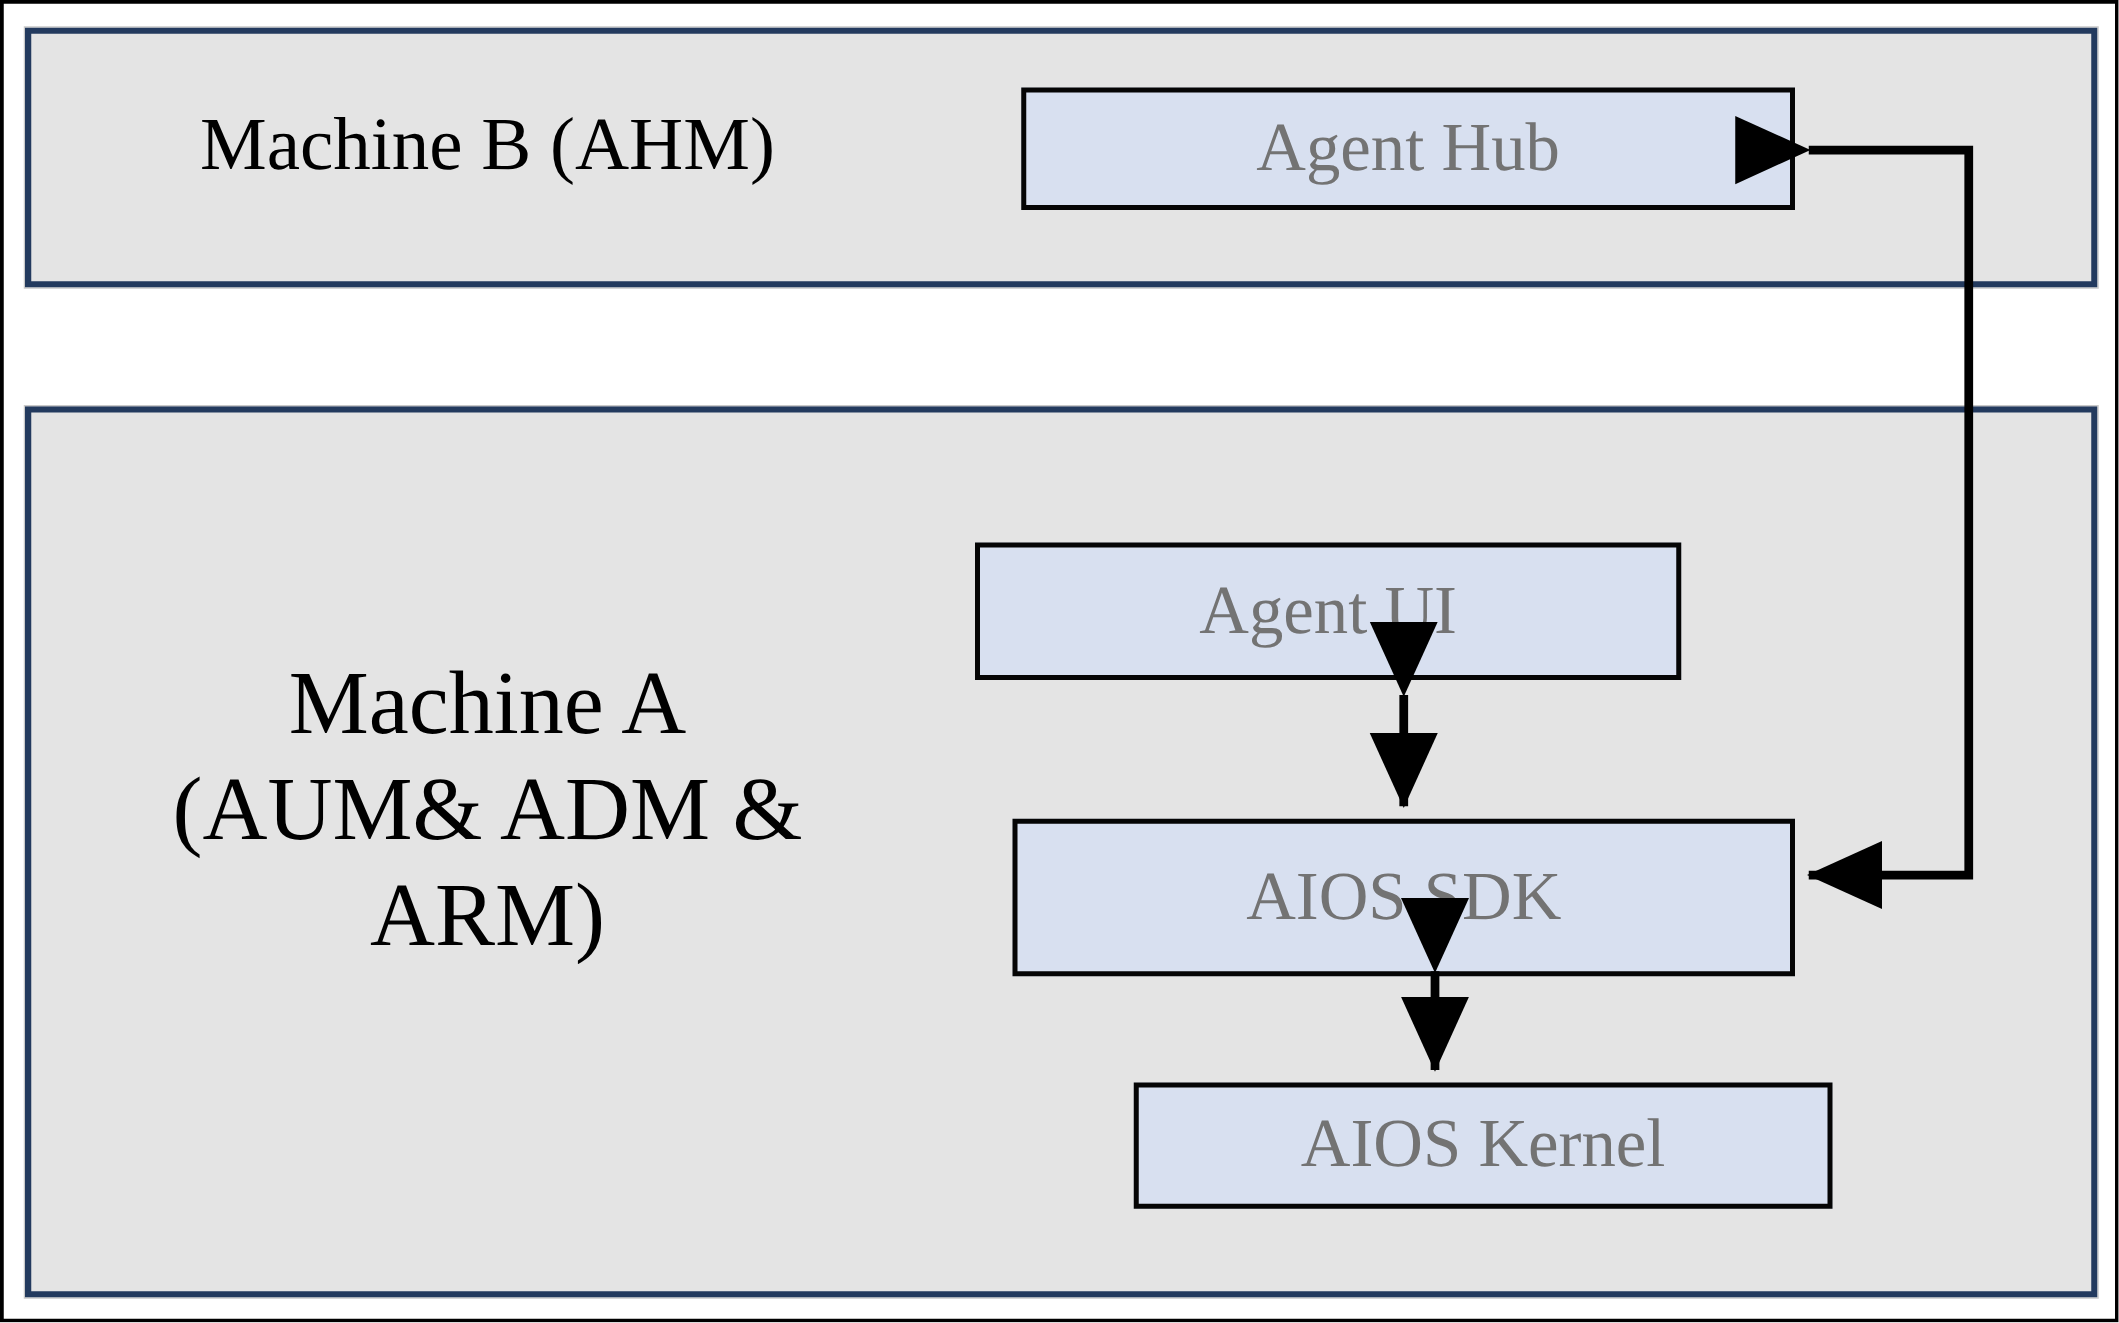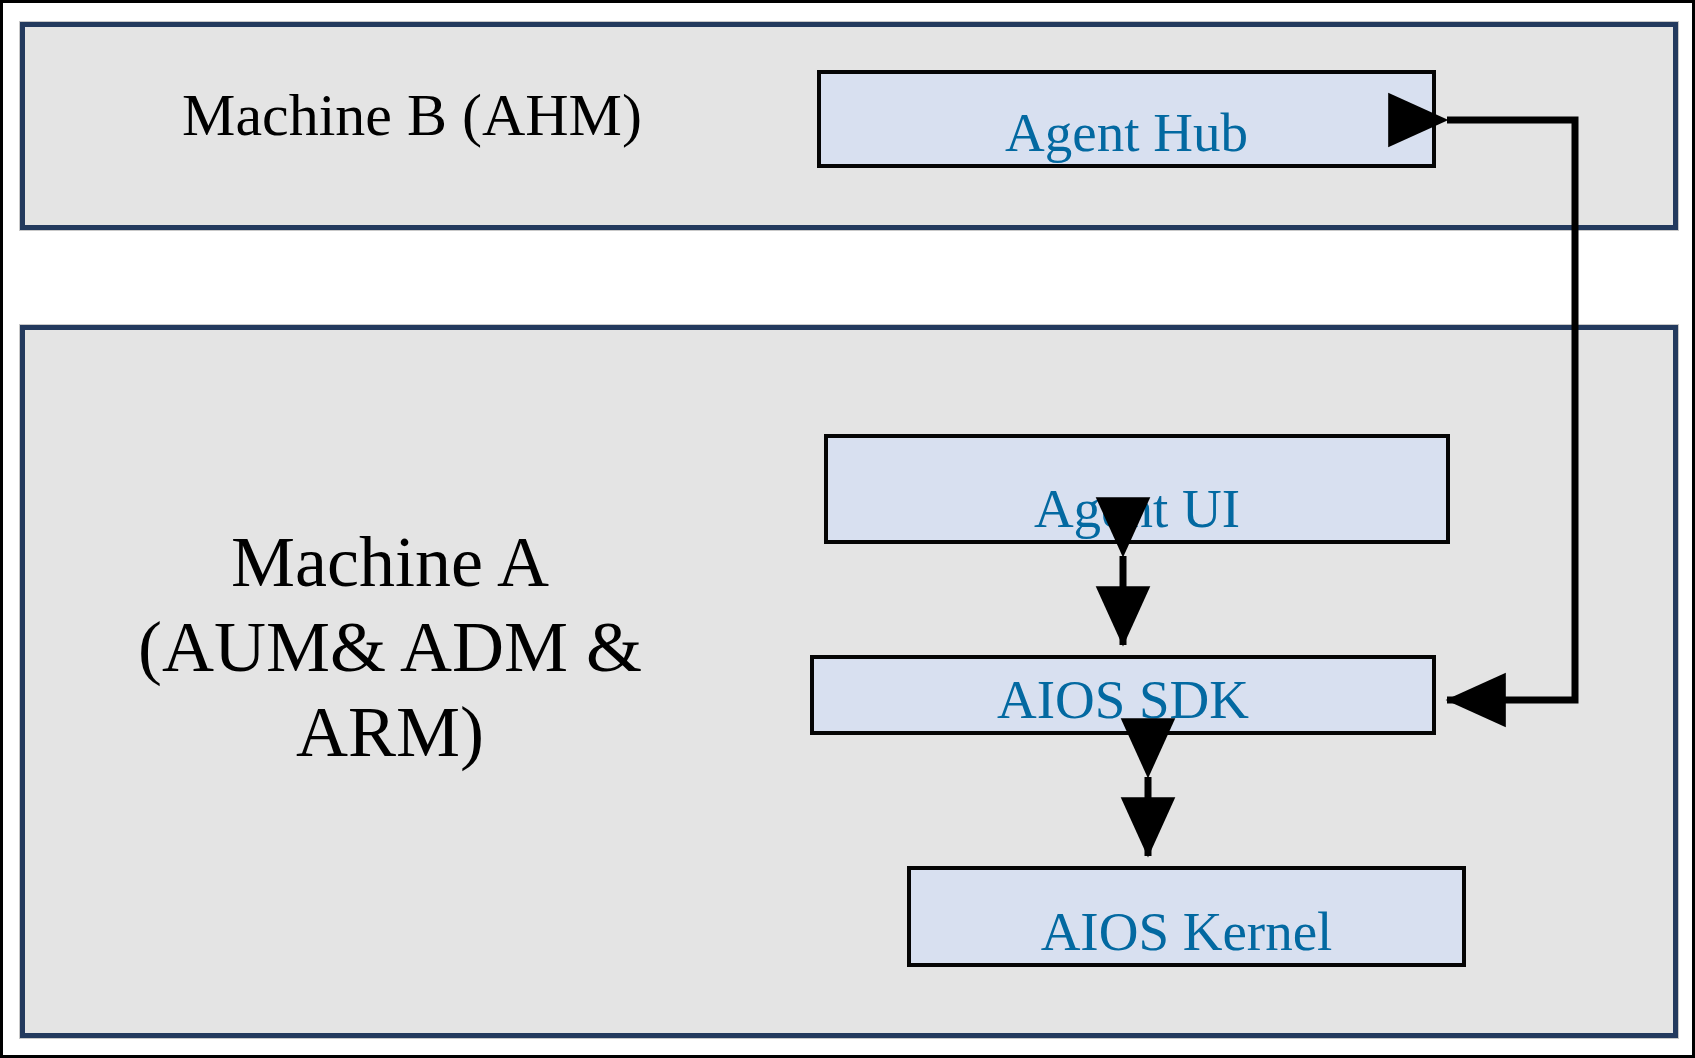--- a/index.html
+++ b/index.html
@@ -38,23 +38,23 @@
     line-height: 1.18;
     white-space: pre-line;
     font-weight: 400;
   }
   .node-box {
     position: absolute;
     box-sizing: border-box;
     background: #D8E0F0;
     border: 4px solid #050505;
     display: flex;
-    align-items: flex-end;
+    align-items: center;
     justify-content: center;
-    color: #0369a1;
+    color: #737373;
   }
   .node-label {
     display: block;
     line-height: 1;
     padding-bottom: 4px;
   }
   .connector-svg {
     position: absolute;
     left: 0; top: 0;
     width: 1695px;
@@ -63,37 +63,37 @@
     overflow: visible;
   }
 </style>
 </head>
 <body>
 
 <div id="canvas">
 
   <div class="machine-panel" style="left:20px; top:22px; width:1658px; height:208px;"></div>
 
-  <div class="machine-label" style="left:72px; top:80px; width:680px; font-size:60px;">Machine B (AHM)</div>
+  <div class="machine-label" style="left:50px; top:80px; width:680px; font-size:60px;">Machine B (AHM)</div>
 
   <div class="node-box" style="left:817px; top:70px; width:619px; height:98px;">
     <span class="node-label" style="font-size:55px;">Agent Hub</span>
   </div>
 
   <div class="machine-panel" style="left:20px; top:325px; width:1658px; height:713px;"></div>
 
   <div class="machine-label" style="left:60px; top:520px; width:660px; font-size:72px;">Machine A
 (AUM&amp; ADM &amp;
 ARM)</div>
 
-  <div class="node-box" style="left:824px; top:434px; width:626px; height:110px;">
+  <div class="node-box" style="left:780px; top:434px; width:565px; height:110px;">
     <span class="node-label" style="font-size:55px;">Agent UI</span>
   </div>
 
-  <div class="node-box" style="left:810px; top:655px; width:626px; height:80px;">
+  <div class="node-box" style="left:810px; top:655px; width:626px; height:126px;">
     <span class="node-label" style="font-size:55px;">AIOS SDK</span>
   </div>
 
   <div class="node-box" style="left:868px; top:866px; width:559px; height:101px;margin-left:39px;">
     <span class="node-label" style="font-size:55px;">AIOS Kernel</span>
   </div>
 
   <svg class="connector-svg" viewBox="0 0 1695 1058">
     <defs>
       <marker id="arrHead" markerWidth="9" markerHeight="9" refX="8.4" refY="4.5" orient="auto" markerUnits="strokeWidth">

